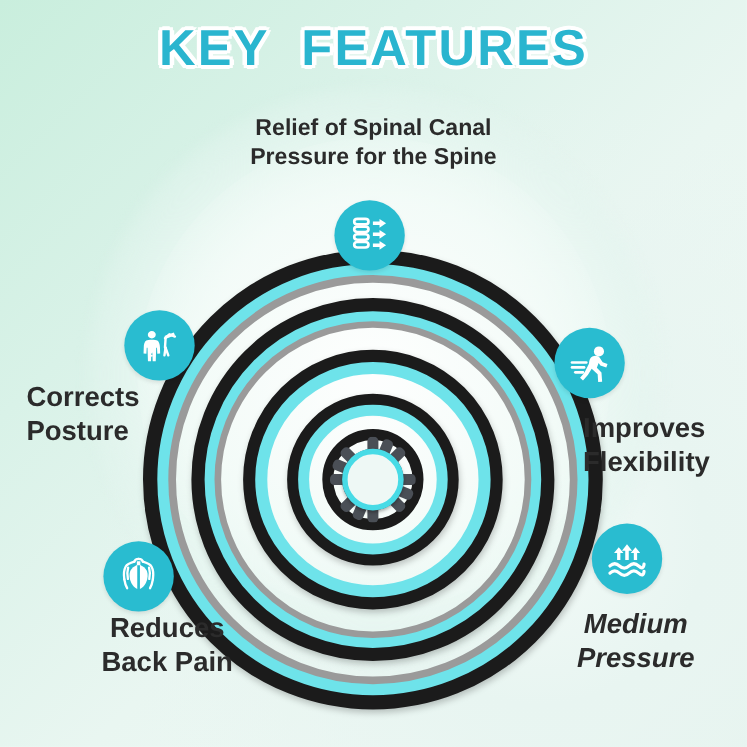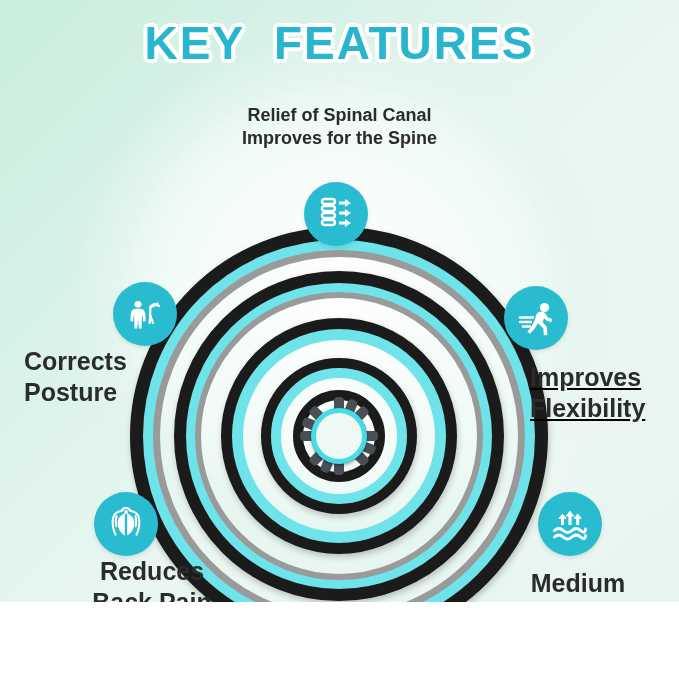--- a/index.html
+++ b/index.html
@@ -1,21 +1,21 @@
 <!DOCTYPE html>
 <html><head>
 <meta charset="utf-8">
 <style>
   html,body{margin:0;padding:0;}
   body{
     width:679px;height:679px;overflow:hidden;
     font-family:"Liberation Sans", sans-serif;
   }
   #poster{
-    position:relative;width:679px;height:602px;overflow:hidden;
+    position:relative;width:679px;height:679px;overflow:hidden;
     background:
       radial-gradient(circle at 72% 72%, #f2faf7 0%, #e8f5f1 22%, rgba(232,245,241,0) 58%),
       linear-gradient(135deg, #c9eedd 0%, #d9f2e8 28%, #e9f6f1 56%, #eef8f4 78%, #e6f3ee 100%);
   }
   
   .glow{
     position:absolute;left:50%;top:50%;transform:translate(-50%,-50%);
     width:520px;height:520px;border-radius:50%;
     background:radial-gradient(circle, #f4fbf8 0%, #f0faf6 42%, rgba(228,245,239,0.55) 66%, rgba(220,241,233,0) 80%);
     filter:blur(6px);
@@ -34,21 +34,21 @@
     -webkit-text-stroke:0px;
     text-shadow:
       3px 0 0 #ffffff, -3px 0 0 #ffffff, 0 3px 0 #ffffff, 0 -3px 0 #ffffff,
       2px 2px 0 #ffffff, -2px 2px 0 #ffffff, 2px -2px 0 #ffffff, -2px -2px 0 #ffffff,
       4px 0 0 #ffffff, -4px 0 0 #ffffff, 0 4px 0 #ffffff, 0 -4px 0 #ffffff,
       3px 3px 0 #ffffff, -3px 3px 0 #ffffff, 3px -3px 0 #ffffff, -3px -3px 0 #ffffff;
     white-space:pre;
   }
   .subtitle{
     position:absolute;left:0;right:0;top:104px;text-align:center;
-    font-size:18px;font-weight:bold;line-height:1.26;color:#2b2b2b;
+    font-size:21px;font-weight:bold;line-height:1.26;color:#2b2b2b;
   }
   .subtitle span{display:block;}
 
   
   .product{
     position:absolute;left:339px;top:436px;transform:translate(-50%,-50%);
     width:420px;height:420px;
   }
   .ring{
     position:absolute;left:50%;top:50%;border-radius:50%;
@@ -87,45 +87,45 @@
   }
 
   
   #f-top{left:304px;top:182px;}
   #f-top .badge{margin:0 auto;}
 
   #f-left{left:16px;top:282px;width:190px;text-align:left;}
   #f-left .badge{margin-left:97px;}
   #f-left .flabel{text-align:left;padding-left:8px;}
 
-  #f-right{left:478px;top:286px;width:196px;text-align:left;text-decoration:underline;}
+  #f-right{left:478px;top:298px;width:196px;text-align:left;}
   #f-right .badge{margin-left:26px;}
   #f-right .flabel{margin-top:12px;text-align:left;padding-left:52px;}
 
   #f-bleft{left:48px;top:492px;width:200px;}
   #f-bleft .badge{margin-left:46px;}
   #f-bleft .flabel{text-align:center;padding-left:8px;}
 
-  #f-bright{left:440px;top:492px;width:210px;}
+  #f-bright{left:440px;top:476px;width:210px;font-style:italic;}
   #f-bright .badge{margin-left:98px;}
   #f-bright .flabel{margin-top:12px;text-align:center;padding-left:66px;}
 </style>
 </head>
 <body>
 
 <div id="poster">
 
   <div class="glow"></div>
   <div class="glow2"></div>
 
   <div class="title">KEY  FEATURES</div>
 
   <div class="subtitle">
     <span>Relief of Spinal Canal</span>
-    <span>Improves for the Spine</span>
+    <span>Pressure for the Spine</span>
   </div>
 
   <div class="product">
 
     <div class="ring rbk shadow-soft" style="width:418px;height:418px;border-width:15px;"></div>
     <div class="ring rcy" style="width:392px;height:392px;border-width:12px;"></div>
     <div class="ring rgr" style="width:372px;height:372px;border-width:7px;"></div>
 
     <div class="ring rbk shadow-soft" style="width:330px;height:330px;border-width:14px;"></div>
     <div class="ring rcy" style="width:306px;height:306px;border-width:12px;"></div>

